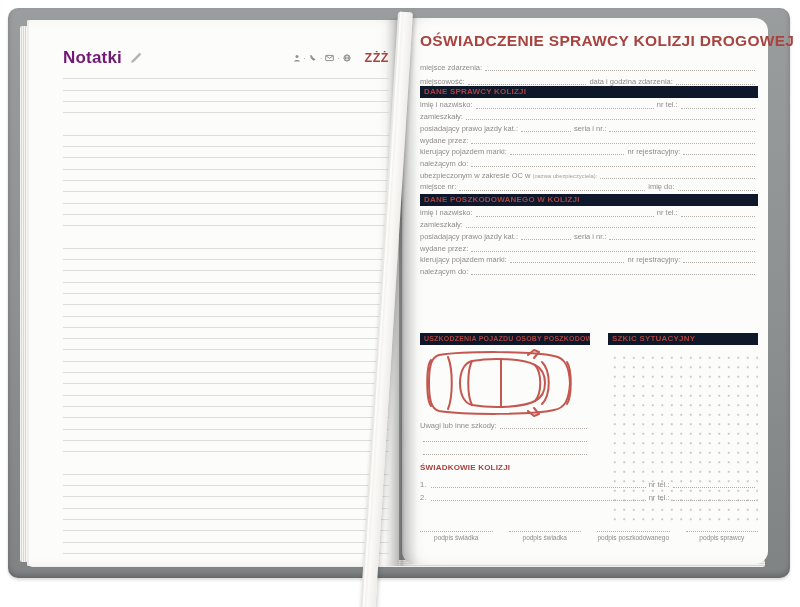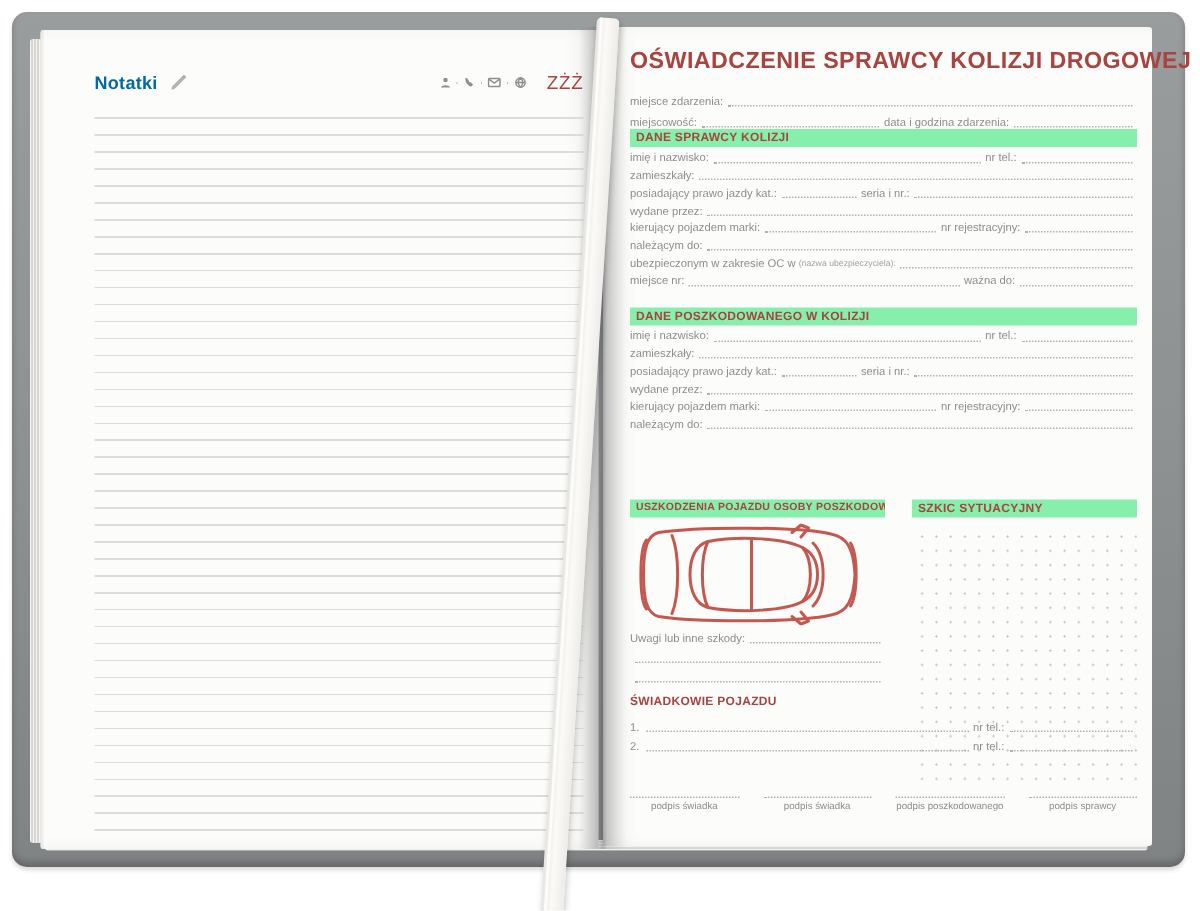--- a/index.html
+++ b/index.html
@@ -9,60 +9,60 @@
   
   .book{position:absolute;left:8px;top:8px;width:782px;height:570px;border-radius:10px;
     background:linear-gradient(180deg,#9a9d9e 0%,#8d9091 55%,#808384 100%);
     box-shadow:inset 0 -3px 5px rgba(0,0,0,.22), 0 2px 3px rgba(0,0,0,.15);}
 
   
   .page{position:absolute;background:#fcfcfb;border-radius:2px;}
   .page-left{left:27px;top:20px;width:372px;height:546px;
     box-shadow:inset -14px 0 18px -12px rgba(90,90,90,.45), inset 2px 0 0 #efeeec;}
   .page-right{left:402px;top:18px;width:366px;height:546px;
-    box-shadow:inset 14px 0 18px -12px rgba(90,90,90,.45);}
+    box-shadow:inset 14px 0 18px -12px rgba(90,90,90,.45);border-radius:13px;}
   .stack-left{position:absolute;left:20px;top:26px;width:8px;height:536px;border-radius:2px;
     background:repeating-linear-gradient(90deg,#f4f3f1 0 1px,#d9d7d3 1px 2px);}
   .stack-bottom{position:absolute;left:30px;top:560px;width:735px;height:7px;border-radius:2px;
     background:repeating-linear-gradient(180deg,#f1f0ee 0 1px,#d9d7d3 1px 2px);}
   .gutter{position:absolute;left:386px;top:18px;width:32px;height:548px;
     background:linear-gradient(90deg,rgba(0,0,0,0) 0%,rgba(80,80,80,.18) 42%,rgba(60,60,60,.30) 50%,rgba(80,80,80,.15) 58%,rgba(0,0,0,0) 100%);}
 
   
   .ribbon{position:absolute;left:398px;top:12px;width:15px;height:600px;
     transform:rotate(3.6deg);transform-origin:top center;border-radius:3px;
     background:linear-gradient(90deg,#e6e4df 0%,#fbfaf8 45%,#eeece8 100%);
     box-shadow:1px 2px 4px rgba(0,0,0,.22);z-index:40;}
   .ribbon:after{content:"";position:absolute;left:2px;top:0;width:2px;height:100%;
     background:rgba(255,255,255,.8);}
 
   
   .lp-header{position:absolute;left:36px;right:10px;top:28px;display:flex;align-items:center;}
-  .lp-title{font-size:12px;font-weight:bold;color:#0369a1;letter-spacing:.2px;}
+  .lp-title{font-size:17px;font-weight:bold;color:#701a75;letter-spacing:.2px;}
   .pencil{margin-left:8px;display:inline-flex;}
   .lp-spacer{flex:1;}
   .contact-icons{display:flex;align-items:center;gap:3px;color:#8f8f8f;}
   .contact-icons svg{display:block;}
   .dotsep{font-size:7px;color:#9a9a9a;line-height:1;}
-  .lp-brand{margin-left:14px;font-size:12.5px;font-weight:normal;color:#a8433f;letter-spacing:.5px;}
+  .lp-brand{margin-left:14px;font-size:12.5px;font-weight:bold;color:#a8433f;letter-spacing:.5px;}
   .note-lines{position:absolute;left:36px;right:10px;top:48px;bottom:10px;
     background:repeating-linear-gradient(to bottom,transparent 0,transparent 10.3px,#dcdcda 10.3px,#dcdcda 11.3px);}
 
   
   .rp-content{position:absolute;left:18px;right:10px;top:0;bottom:0;font-size:7.5px;color:#908d8a;}
   .blk{position:absolute;left:0;right:0;}
   .form-title{font-size:15.5px;font-weight:600;color:#a8433f;letter-spacing:.3px;white-space:nowrap;}
   .row{display:flex;align-items:flex-end;height:11.7px;}
   .row-l{height:14px;}
   .lbl{white-space:nowrap;padding-bottom:0;line-height:1.1;}
   .num{padding-right:2px;}
   .fill{flex:1;border-bottom:1px dotted #b5afa9;margin:0 3px 1px 3px;min-width:10px;}
   .f-kat{flex:0 0 50px;}
   .fx2{flex:2.4;} .fx16{flex:1.6;} .fx15{flex:1.5;} .fx1{flex:1;} .fx26{flex:2.6;}
-  .band{height:12px;line-height:12px;background:#86efac;color:#a8433f;
+  .band{height:12px;line-height:12px;background:#0f172a;color:#a8433f;
     font-weight:bold;font-size:8px;letter-spacing:.2px;padding-left:4px;white-space:nowrap;overflow:hidden;}
   .redlbl{color:#a8433f;font-weight:bold;font-size:8px;letter-spacing:.2px;}
   .small-note{font-size:5.8px;color:#a6a19c;padding-left:2px;}
   .fillrow{display:flex;align-items:flex-end;height:13px;}
   .twocol-left{position:absolute;left:0;top:0;width:170px;}
   .twocol-right{position:absolute;left:188px;top:0;right:0;}
   .car-wrap{margin-top:4px;height:68px;}
   .dotgrid{margin-top:6px;height:172px;
     background-image:radial-gradient(#cfc7c1 .7px,transparent .85px);
     background-size:9.5px 9.5px;background-position:2px 2px;}
@@ -168,26 +168,26 @@
           <span class="fill"></span>
         </div>
         <div class="row">
           <span class="lbl">ubezpieczonym w zakresie OC w</span>
           <span class="lbl small-note">(nazwa ubezpieczyciela):</span>
           <span class="fill"></span>
         </div>
         <div class="row">
           <span class="lbl">miejsce nr:</span>
           <span class="fill fx2"></span>
-          <span class="lbl">ważna do:</span>
-          <span class="fill fx1"></span>
-        </div>
-      </div>
-
-      <div class="blk" style="top:187px;">
+          <span class="lbl">imię do:</span>
+          <span class="fill fx1"></span>
+        </div>
+      </div>
+
+      <div class="blk" style="top:176px;">
         <div class="band">DANE POSZKODOWANEGO W KOLIZJI</div>
         <div class="row">
           <span class="lbl">imię i nazwisko:</span>
           <span class="fill fx2"></span>
           <span class="lbl">nr tel.:</span>
           <span class="fill fx1"></span>
         </div>
         <div class="row">
           <span class="lbl">zamieszkały:</span>
           <span class="fill"></span>
@@ -244,21 +244,21 @@
               <span class="fill"></span>
             </div>
         </div>
         <div class="twocol-right">
           <div class="band">SZKIC SYTUACYJNY</div>
           <div class="dotgrid"></div>
         </div>
       </div>
 
       <div class="blk" style="top:445px;">
-        <div class="redlbl" style="height:13px;">ŚWIADKOWIE POJAZDU</div>
+        <div class="redlbl" style="height:13px;">ŚWIADKOWIE KOLIZJI</div>
         <div class="fillrow">
           <span class="lbl num">1.</span>
           <span class="fill fx26"></span>
           <span class="lbl">nr tel.:</span>
           <span class="fill fx1"></span>
         </div>
         <div class="fillrow">
           <span class="lbl num">2.</span>
           <span class="fill fx26"></span>
           <span class="lbl">nr tel.:</span>

